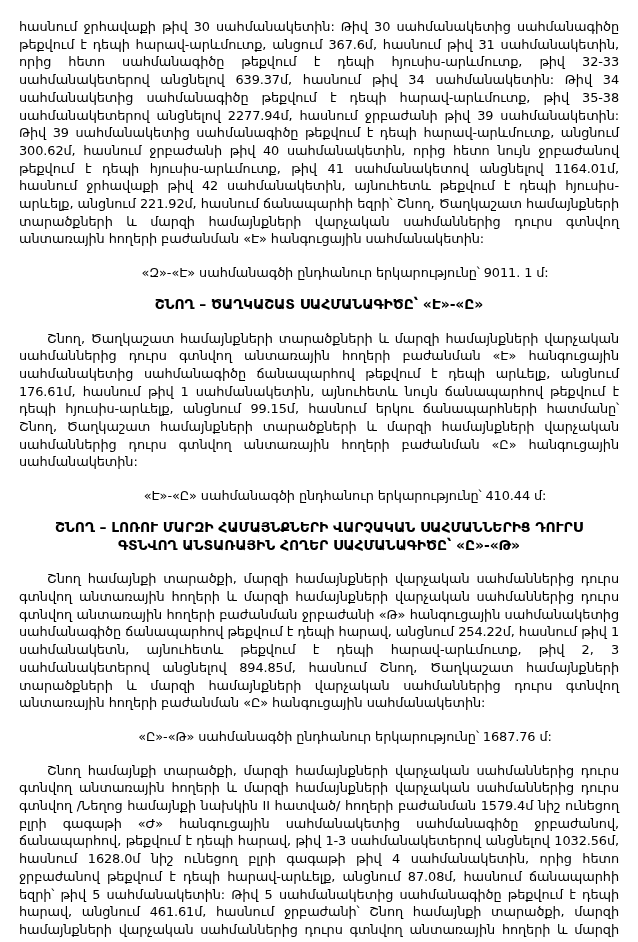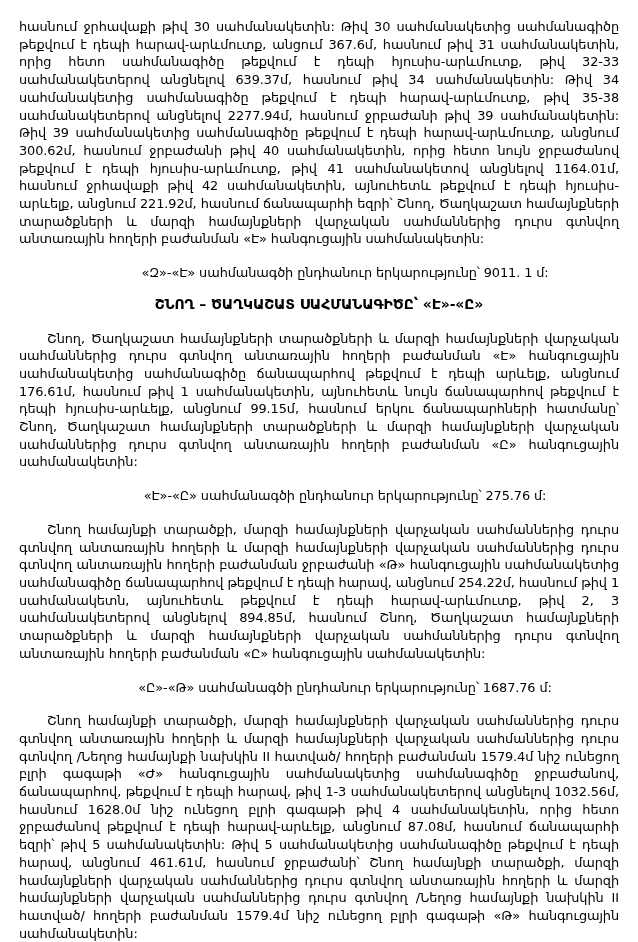--- a/index.html
+++ b/index.html
@@ -42,17 +42,18 @@
   }
 </style>
 </head>
 <body>
 
 <main class="page">
     <p class="para">հասնում ջրհավաքի թիվ 30 սահմանակետին: Թիվ 30 սահմանակետից սահմանագիծը թեքվում է դեպի հարավ-արևմուտք, անցում 367.6մ, հասնում թիվ 31 սահմանակետին, որից հետո սահմանագիծը թեքվում է դեպի հյուսիս-արևմուտք, թիվ 32-33 սահմանակետերով անցնելով 639.37մ, հասնում թիվ 34 սահմանակետին: Թիվ 34 սահմանակետից սահմանագիծը թեքվում է դեպի հարավ-արևմուտք, թիվ 35-38 սահմանակետերով անցնելով 2277.94մ, հասնում ջրբաժանի թիվ 39 սահմանակետին: Թիվ 39 սահմանակետից սահմանագիծը թեքվում է դեպի հարավ-արևմուտք, անցնում 300.62մ, հասնում ջրբաժանի թիվ 40 սահմանակետին, որից հետո նույն ջրբաժանով թեքվում է դեպի հյուսիս-արևմուտք, թիվ 41 սահմանակետով անցնելով 1164.01մ, հասնում ջրհավաքի թիվ 42 սահմանակետին, այնուհետև թեքվում է դեպի հյուսիս-արևելք, անցնում 221.92մ, հասնում ճանապարհի եզրի՝ Շնող, Ծաղկաշատ համայնքների տարածքների և մարզի համայնքների վարչական սահմաններից դուրս գտնվող անտառային հողերի բաժանման «Է» հանգուցային սահմանակետին:</p>
     <p class="len">«Զ»-«Է» սահմանագծի ընդհանուր երկարությունը՝ 9011. 1 մ:</p>
     <h2 class="head">ՇՆՈՂ – ԾԱՂԿԱՇԱՏ ՍԱՀՄԱՆԱԳԻԾԸ՝ «Է»-«Ը»</h2>
     <p class="para indent">Շնող, Ծաղկաշատ համայնքների տարածքների և մարզի համայնքների վարչական սահմաններից դուրս գտնվող անտառային հողերի բաժանման «Է» հանգուցային սահմանակետից սահմանագիծը ճանապարհով թեքվում է դեպի արևելք, անցնում 176.61մ, հասնում թիվ 1 սահմանակետին, այնուհետև նույն ճանապարհով թեքվում է դեպի հյուսիս-արևելք, անցնում 99.15մ, հասնում երկու ճանապարհների հատմանը՝ Շնող, Ծաղկաշատ համայնքների տարածքների և մարզի համայնքների վարչական սահմաններից դուրս գտնվող անտառային հողերի բաժանման «Ը» հանգուցային սահմանակետին:</p>
-    <p class="len">«Է»-«Ը» սահմանագծի ընդհանուր երկարությունը՝ 275.76 մ:</p>
+    <p class="len">«Է»-«Ը» սահմանագծի ընդհանուր երկարությունը՝ 410.44 մ:</p>
+    <h2 class="head">ՇՆՈՂ – ԼՈՌՈՒ ՄԱՐԶԻ ՀԱՄԱՅՆՔՆԵՐԻ ՎԱՐՉԱԿԱՆ ՍԱՀՄԱՆՆԵՐԻՑ ԴՈՒՐՍ ԳՏՆՎՈՂ ԱՆՏԱՌԱՅԻՆ ՀՈՂԵՐ ՍԱՀՄԱՆԱԳԻԾԸ՝ «Ը»-«Թ»</h2>
     <p class="para indent">Շնող համայնքի տարածքի, մարզի համայնքների վարչական սահմաններից դուրս գտնվող անտառային հողերի և մարզի համայնքների վարչական սահմաններից դուրս գտնվող անտառային հողերի բաժանման ջրբաժանի «Թ» հանգուցային սահմանակետից սահմանագիծը ճանապարհով թեքվում է դեպի հարավ, անցնում 254.22մ, հասնում թիվ 1 սահմանակետն, այնուհետև թեքվում է դեպի հարավ-արևմուտք, թիվ 2, 3 սահմանակետերով անցնելով 894.85մ, հասնում Շնող, Ծաղկաշատ համայնքների տարածքների և մարզի համայնքների վարչական սահմաններից դուրս գտնվող անտառային հողերի բաժանման «Ը» հանգուցային սահմանակետին:</p>
     <p class="len">«Ը»-«Թ» սահմանագծի ընդհանուր երկարությունը՝ 1687.76 մ:</p>
     <p class="para indent">Շնող համայնքի տարածքի, մարզի համայնքների վարչական սահմաններից դուրս գտնվող անտառային հողերի և մարզի համայնքների վարչական սահմաններից դուրս գտնվող /Նեղոց համայնքի նախկին II հատված/ հողերի բաժանման 1579.4մ նիշ ունեցող բլրի գագաթի «Ժ» հանգուցային սահմանակետից սահմանագիծը ջրբաժանով, ճանապարհով, թեքվում է դեպի հարավ, թիվ 1-3 սահմանակետերով անցնելով 1032.56մ, հասնում 1628.0մ նիշ ունեցող բլրի գագաթի թիվ 4 սահմանակետին, որից հետո ջրբաժանով թեքվում է դեպի հարավ-արևելք, անցնում 87.08մ, հասնում ճանապարհի եզրի՝ թիվ 5 սահմանակետին: Թիվ 5 սահմանակետից սահմանագիծը թեքվում է դեպի հարավ, անցնում 461.61մ, հասնում ջրբաժանի՝ Շնող համայնքի տարածքի, մարզի համայնքների վարչական սահմաններից դուրս գտնվող անտառային հողերի և մարզի համայնքների վարչական սահմաններից դուրս գտնվող /Նեղոց համայնքի նախկին II հատված/ հողերի բաժանման 1579.4մ նիշ ունեցող բլրի գագաթի «Թ» հանգուցային սահմանակետին:</p>
   </main>
 
 </body></html>

